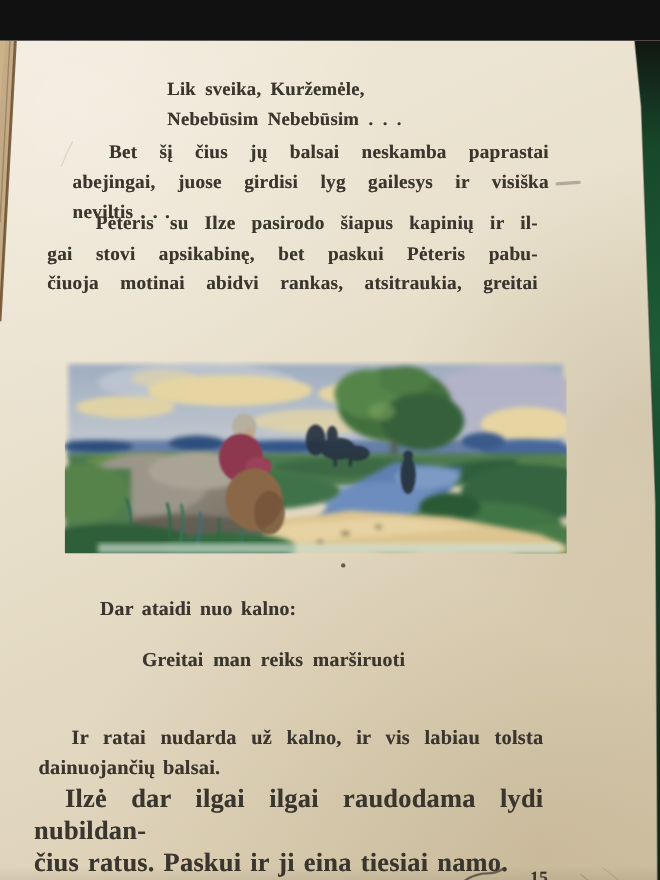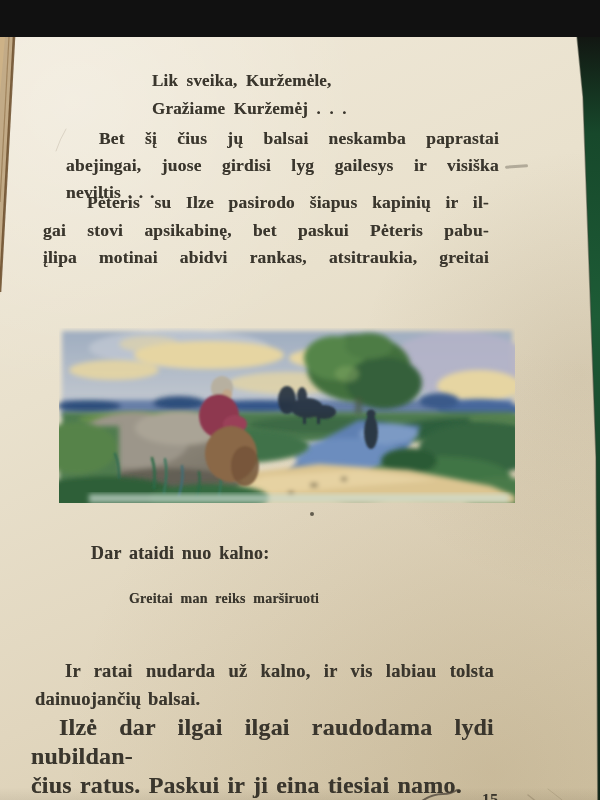--- a/index.html
+++ b/index.html
@@ -23,54 +23,54 @@
   .txt{position:absolute;z-index:3;}
   .jline{text-align:justify;text-align-last:justify;}
   .lline{text-align:left;}
   .ink{text-shadow:0 0 .5px rgba(56,52,43,.55);letter-spacing:.2px;}
   #verse1{left:152px;top:30px;font-size:17px;line-height:28px;font-weight:700;word-spacing:4px;}
   #p1{left:66px;top:88px;width:433px;font-size:17.5px;line-height:27px;font-weight:700;word-spacing:2px;}
   #p1 .ind{text-indent:33px;}
   #p2{left:43px;top:152px;width:446px;font-size:17.5px;line-height:27.5px;font-weight:700;word-spacing:2px;}
   #p2 .ind{text-indent:44px;}
   #leadin{left:91px;top:506px;font-size:18px;font-weight:700;word-spacing:3px;}
-  #verse2{left:129px;top:548px;font-size:14px;line-height:28.5px;font-weight:700;word-spacing:4px;}
+  #verse2{left:129px;top:548px;font-size:18px;line-height:28.5px;font-weight:700;word-spacing:4px;}
   #p3{left:35px;top:620px;width:459px;font-size:18.5px;line-height:28px;font-weight:700;word-spacing:2px;}
   #p3 .ind{text-indent:30px;}
   #p4{left:31px;top:676px;width:463px;font-size:24px;line-height:29px;font-weight:700;word-spacing:2px;}
   #p4 .ind{text-indent:28px;}
   #pagenum{left:482px;top:753px;font-size:15.5px;font-weight:700;letter-spacing:.5px;}
   #illus{position:absolute;left:59px;top:291px;width:456px;height:175px;z-index:2;}
   #ink-dot{position:absolute;left:310px;top:475px;width:4px;height:4px;border-radius:50%;
     background:#433e33;opacity:.8;z-index:3;}
   #pen-dash{position:absolute;left:505px;top:128px;width:23px;height:3px;border-radius:2px;
     background:rgba(110,104,92,.45);transform:rotate(-4deg);z-index:3;}
   #edges,#scratch{position:absolute;left:0;top:0;z-index:4;pointer-events:none;}
   #scratch{z-index:4;}
 </style>
 </head>
 <body>
 
 <div id="photo">
 
   <div id="verse1" class="txt ink">
     <div>Lik sveika, Kuržemėle,</div>
-    <div>Gražiame Kuržemėj . . .</div>
+    <div>Nebebūsim Nebebūsim . . .</div>
   </div>
 
   <div id="p1" class="txt ink">
     <div class="jline ind">Bet šį čius jų balsai neskamba paprastai</div>
     <div class="jline">abejingai, juose girdisi lyg gailesys ir visiška</div>
     <div class="lline">neviltis . . .</div>
   </div>
 
   <div id="p2" class="txt ink">
     <div class="jline ind">Pėteris su Ilze pasirodo šiapus kapinių ir il-</div>
     <div class="jline">gai stovi apsikabinę, bet paskui Pėteris pabu-</div>
-    <div class="jline">įlipa motinai abidvi rankas, atsitraukia, greitai</div>
+    <div class="jline">čiuoja motinai abidvi rankas, atsitraukia, greitai</div>
   </div>
 
   <svg id="illus" viewBox="0 0 456 175" role="img" aria-label="Watercolor: woman in red blouse and brown skirt sitting on a grey boulder beside a sandy country road; horse-drawn wagon leaving in the distance; blue stream, green fields and a large tree under a pale cloudy sky">
     <defs>
       <linearGradient id="skyG" x1="0" y1="0" x2="0" y2="1">
         <stop offset="0" stop-color="#9fadc0"></stop>
           <stop offset="1" stop-color="#c6cbd1"></stop>
       </linearGradient>
       <linearGradient id="rockG" x1="0" y1="0" x2="1" y2="1">
         <stop offset="0" stop-color="#a39d8f"></stop>

